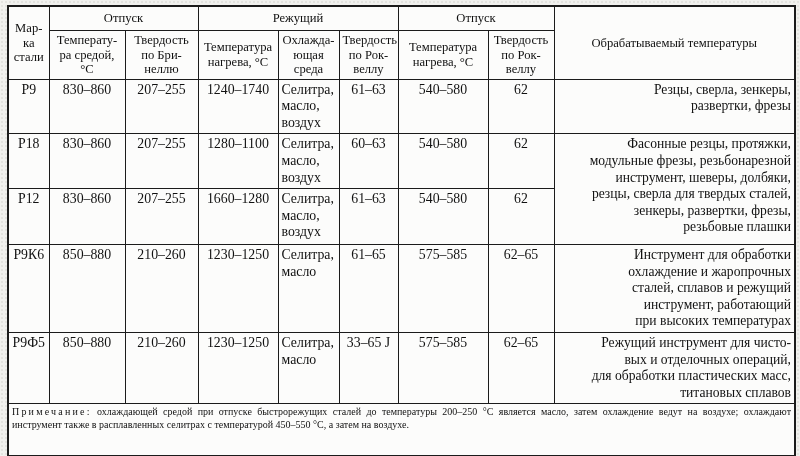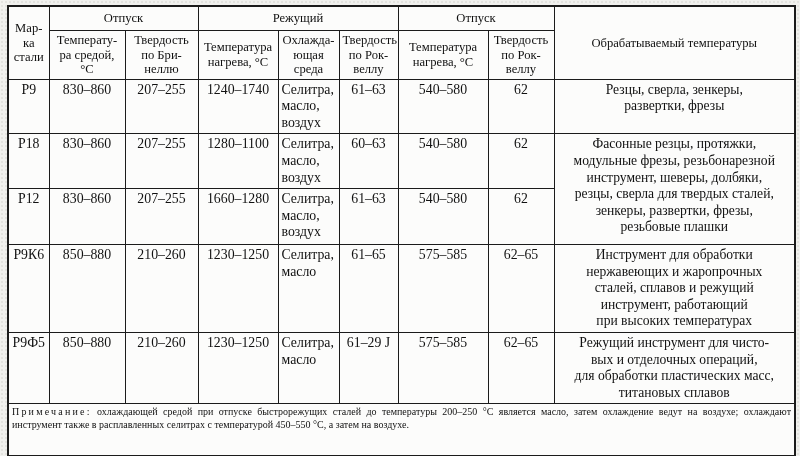--- a/index.html
+++ b/index.html
@@ -35,21 +35,21 @@
   }
   td {
     font-size: 13.8px;
     line-height: 1.2;
     vertical-align: top;
     text-align: center;
   }
   .pre { white-space: pre-line; }
   td.left { text-align: left; padding-left: 5px; }
   td.tools {
-    text-align: center;
+    text-align: right;
     font-size: 13.6px;
     line-height: 1.22;
     padding-left: 6px;
     padding-right: 4px;
   }
   tr.grp th { height: 19px; }
   tr.sub th { height: 43px; }
   td.grade { padding-top: 3px; }
   td.noteCell {
     text-align: justify;
@@ -159,34 +159,34 @@
       <td class="grade">Р9К6</td>
       <td>850–880</td>
       <td>210–260</td>
       <td>1230–1250</td>
       <td class="pre left">Селитра,
 масло</td>
       <td>61–65</td>
       <td>575–585</td>
       <td>62–65</td>
       <td class="pre tools">Инструмент для обработки
-нержавеющих и жаропрочных
+охлаждение и жаропрочных
 сталей, сплавов и режущий
 инструмент, работающий
 при высоких температурах</td>
     </tr>
 
     <tr style="height:69px">
       <td class="grade">Р9Ф5</td>
       <td>850–880</td>
       <td>210–260</td>
       <td>1230–1250</td>
       <td class="pre left">Селитра,
 масло</td>
-      <td>61–29 J</td>
+      <td>33–65 J</td>
       <td>575–585</td>
       <td>62–65</td>
       <td class="pre tools">Режущий инструмент для чисто-
 вых и отделочных операций,
 для обработки пластических масс,
 титановых сплавов</td>
     </tr>
 
     <tr style="height:53px">
       <td colspan="9" class="noteCell">

